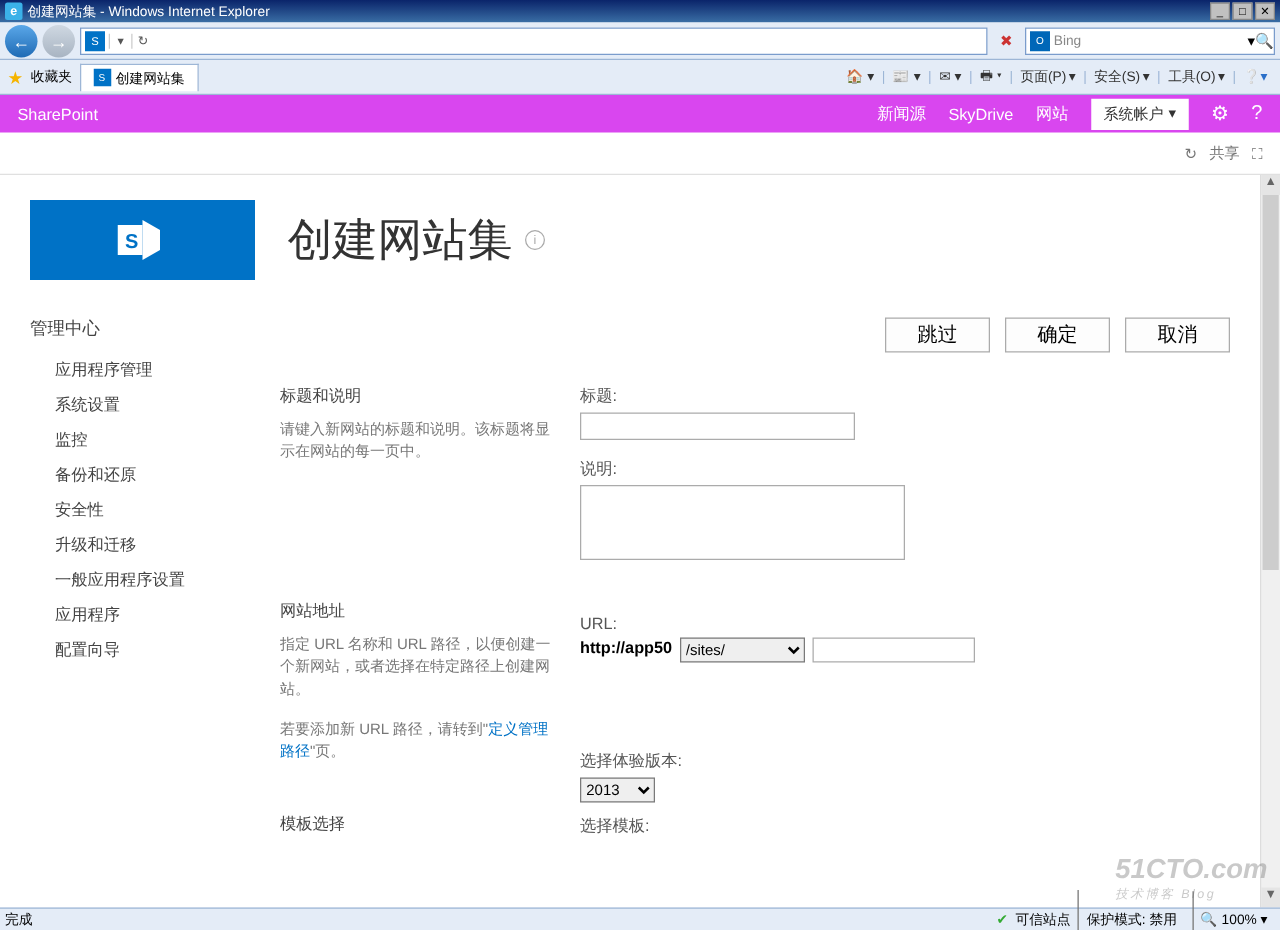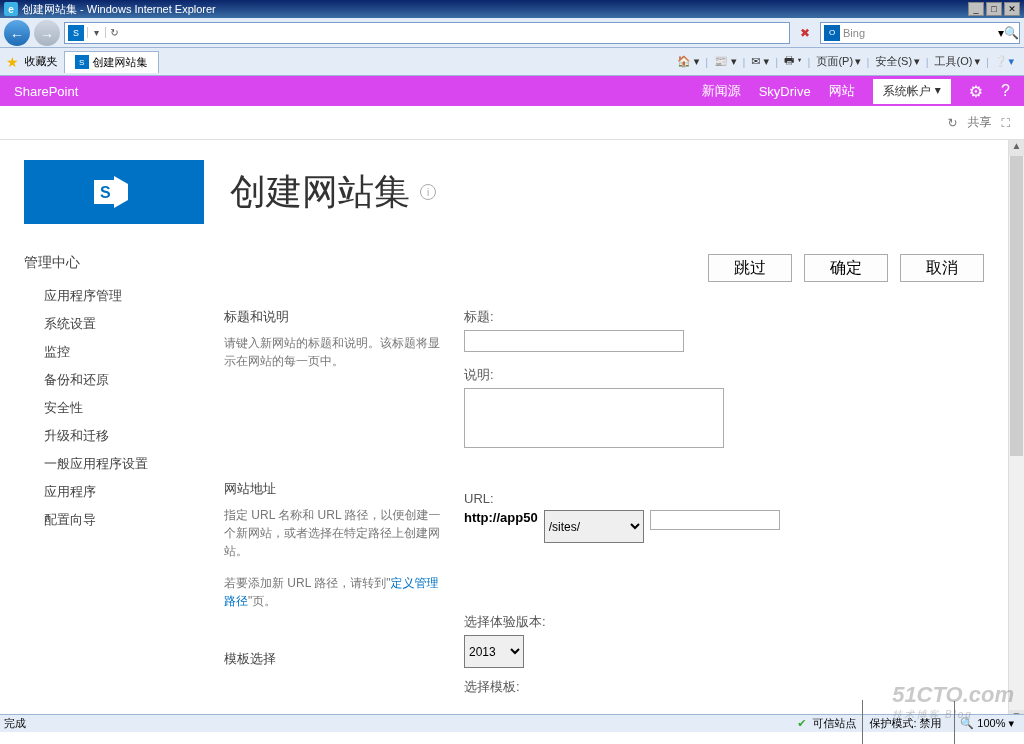--- a/index.html
+++ b/index.html
@@ -61,35 +61,35 @@
 .section h5 { font-size: 13px; color: #444; font-weight: 400; margin-bottom: 8px; }
 .section .desc { font-size: 12px; color: #777; line-height: 1.5; }
 .section .desc a { color: #0072c6; text-decoration: none; }
 
 .lbl { font-size: 13px; color: #555; margin-bottom: 4px; display: block; }
 .tbox { border: 1px solid #ababab; padding: 3px; font-size: 12px; }
 .w220 { width: 220px; height: 22px; }
 .ta { width: 260px; height: 60px; resize: none; }
 .urlrow { display: flex; align-items: flex-start; gap: 6px; }
 .urlrow .fixed { font-weight: bold; font-size: 13px; }
-.sel { border: 1px solid #7a7a7a; background: #efefef; font-size: 12px; height: 33px; }
+.sel { border: 1px solid #7a7a7a; background: #efefef; font-size: 12px; height: 20px; }
 .w100 { width: 100px; }
 .w60 { width: 60px; }
 .w130 { width: 130px; height: 20px; }
 
 .btnrow { display: flex; gap: 12px; justify-content: flex-end; margin-bottom: 26px; }
 .btn { width: 84px; height: 28px; border: 1px solid #ababab; background: #fdfdfd; font-size: 16px; }
 
 
 .vscroll { position: absolute; right: 0; top: 140px; bottom: 18px; width: 16px; background: #f0f0f0; border-left: 1px solid #ddd; }
 .vscroll .arr { height: 16px; background: #e5e5e5; text-align: center; font-size: 10px; color: #666; }
 .vscroll .thumb { position: absolute; top: 16px; left: 1px; right: 1px; height: 300px; background: #cdcdcd; }
 
 
-.status { position: absolute; bottom: 12px; left: 0; right: 0; height: 18px; background: #e4ecf7; border-top: 1px solid #9db6d6; display: flex; align-items: center; font-size: 11px; padding: 0 4px; gap: 4px; }
+.status { position: absolute; bottom: 0; left: 0; right: 0; height: 18px; background: #e4ecf7; border-top: 1px solid #9db6d6; display: flex; align-items: center; font-size: 11px; padding: 0 4px; gap: 4px; }
 .status .r { margin-left: auto; display: flex; align-items: center; gap: 6px; }
 .status .box { border-left: 1px solid #737373; padding: 16px 6px; }
 
 
 .wm { position: absolute; right: 10px; bottom: 22px; opacity: .35; font-weight: bold; color: #666; font-size: 22px; font-style: italic; pointer-events: none; }
 .wm small { display: block; font-size: 10px; font-weight: normal; letter-spacing: 2px; }
 </style>
 </head>
 <body>
 

